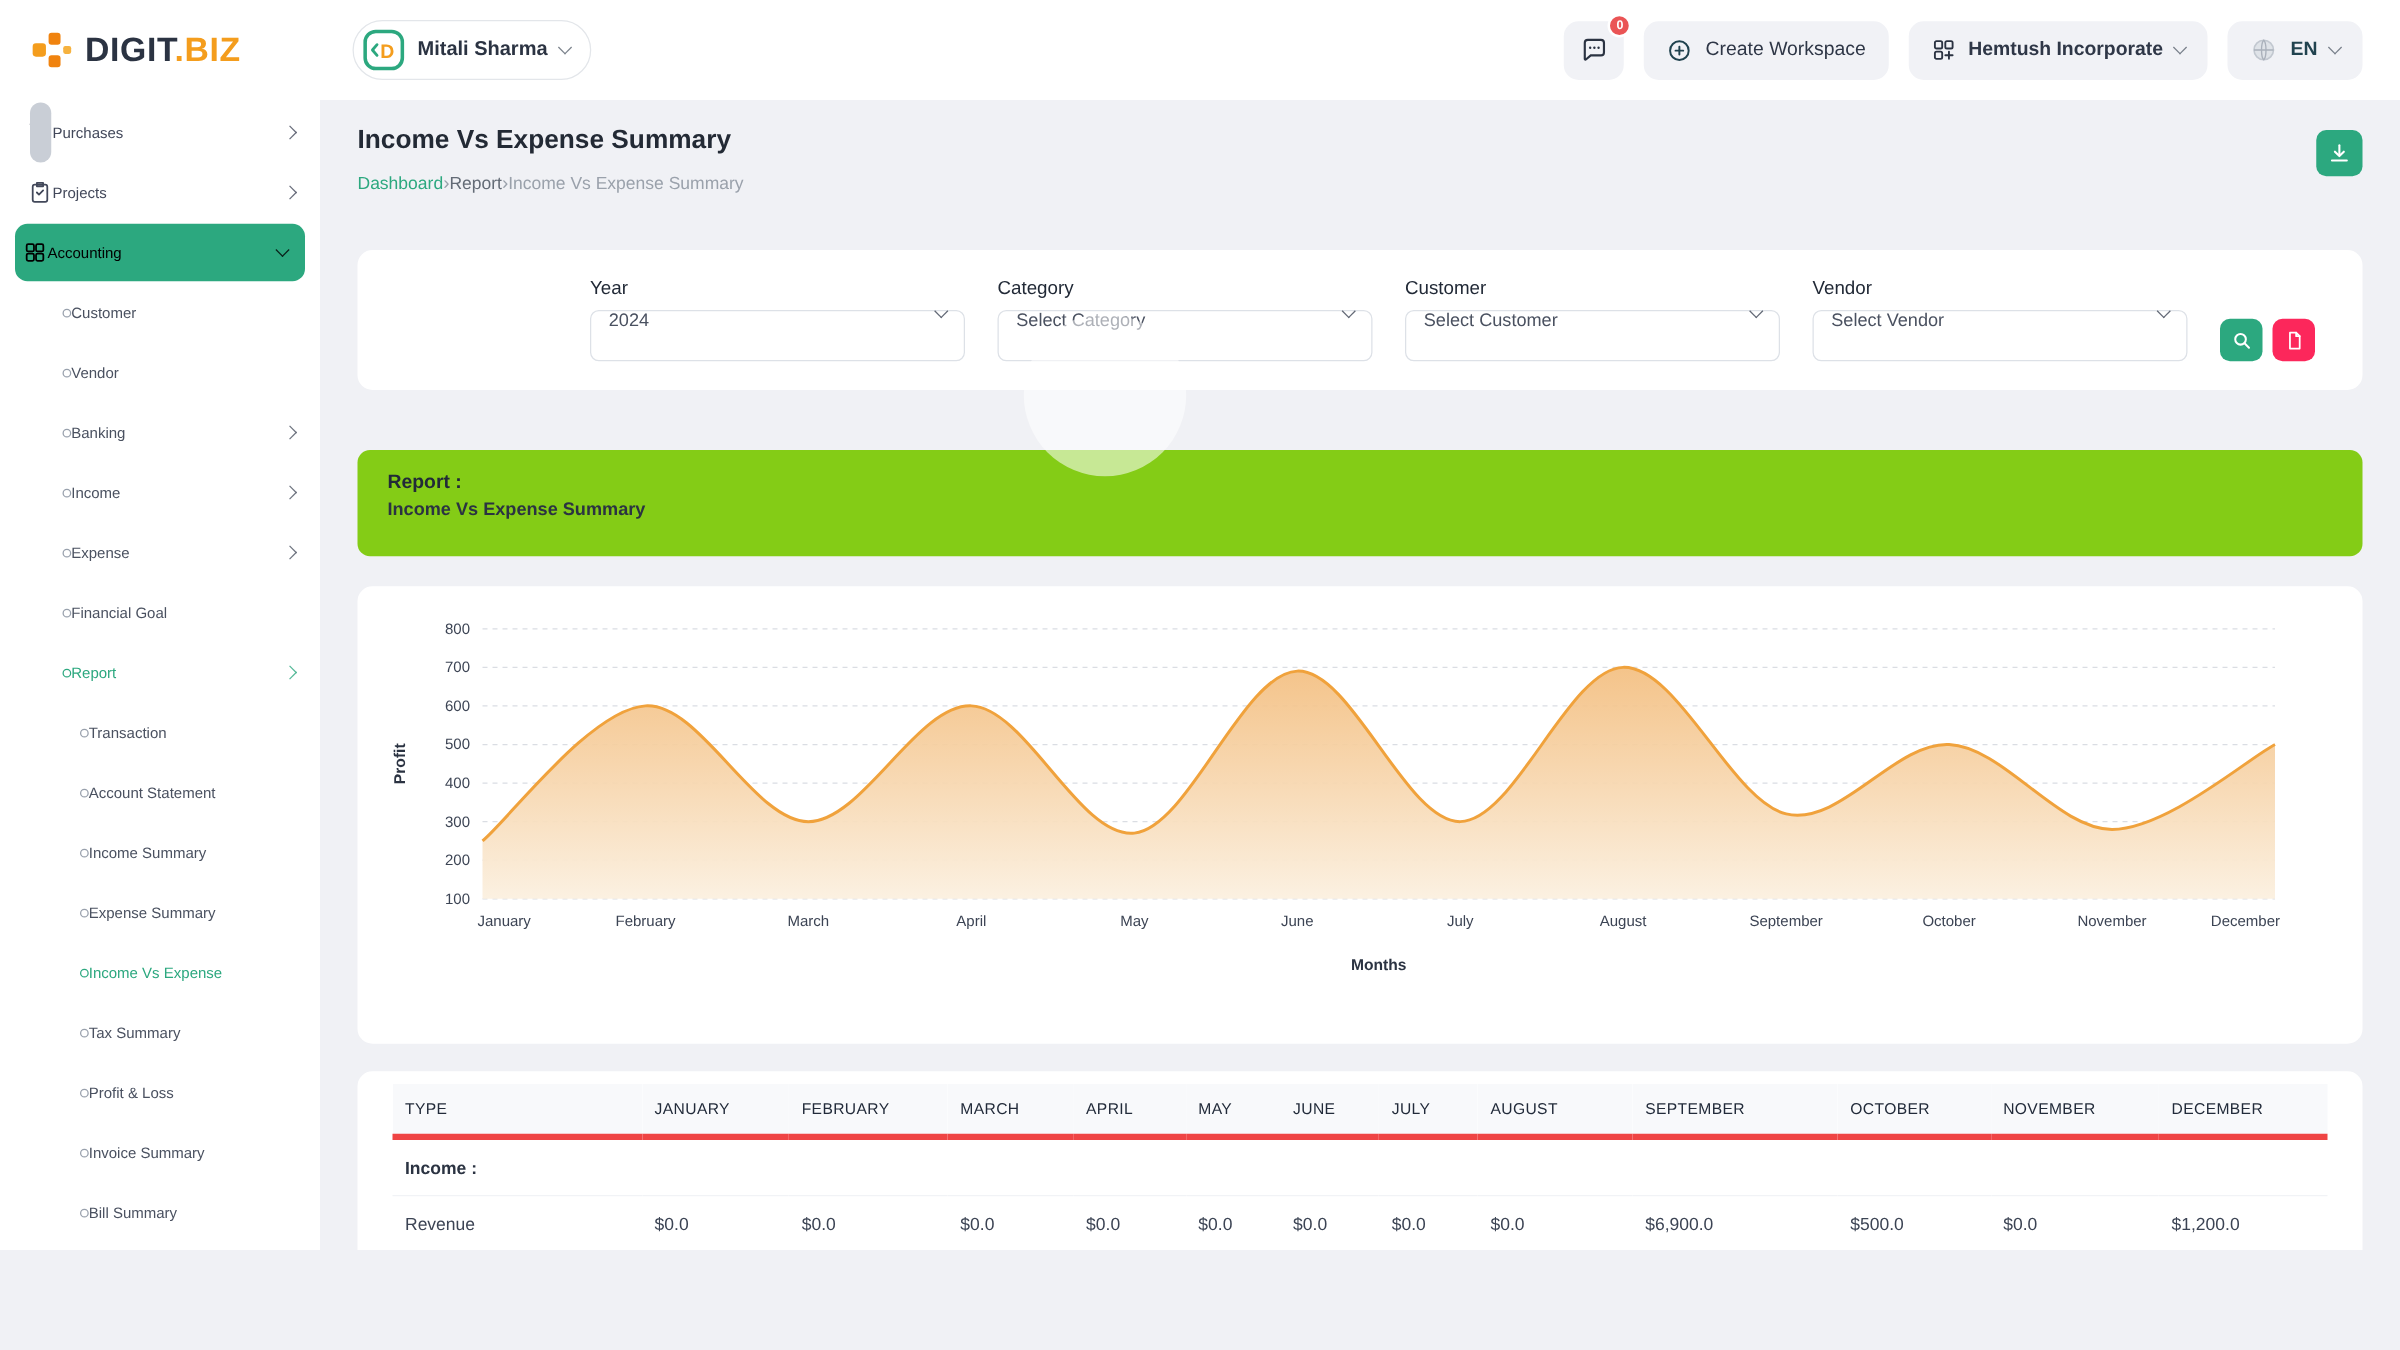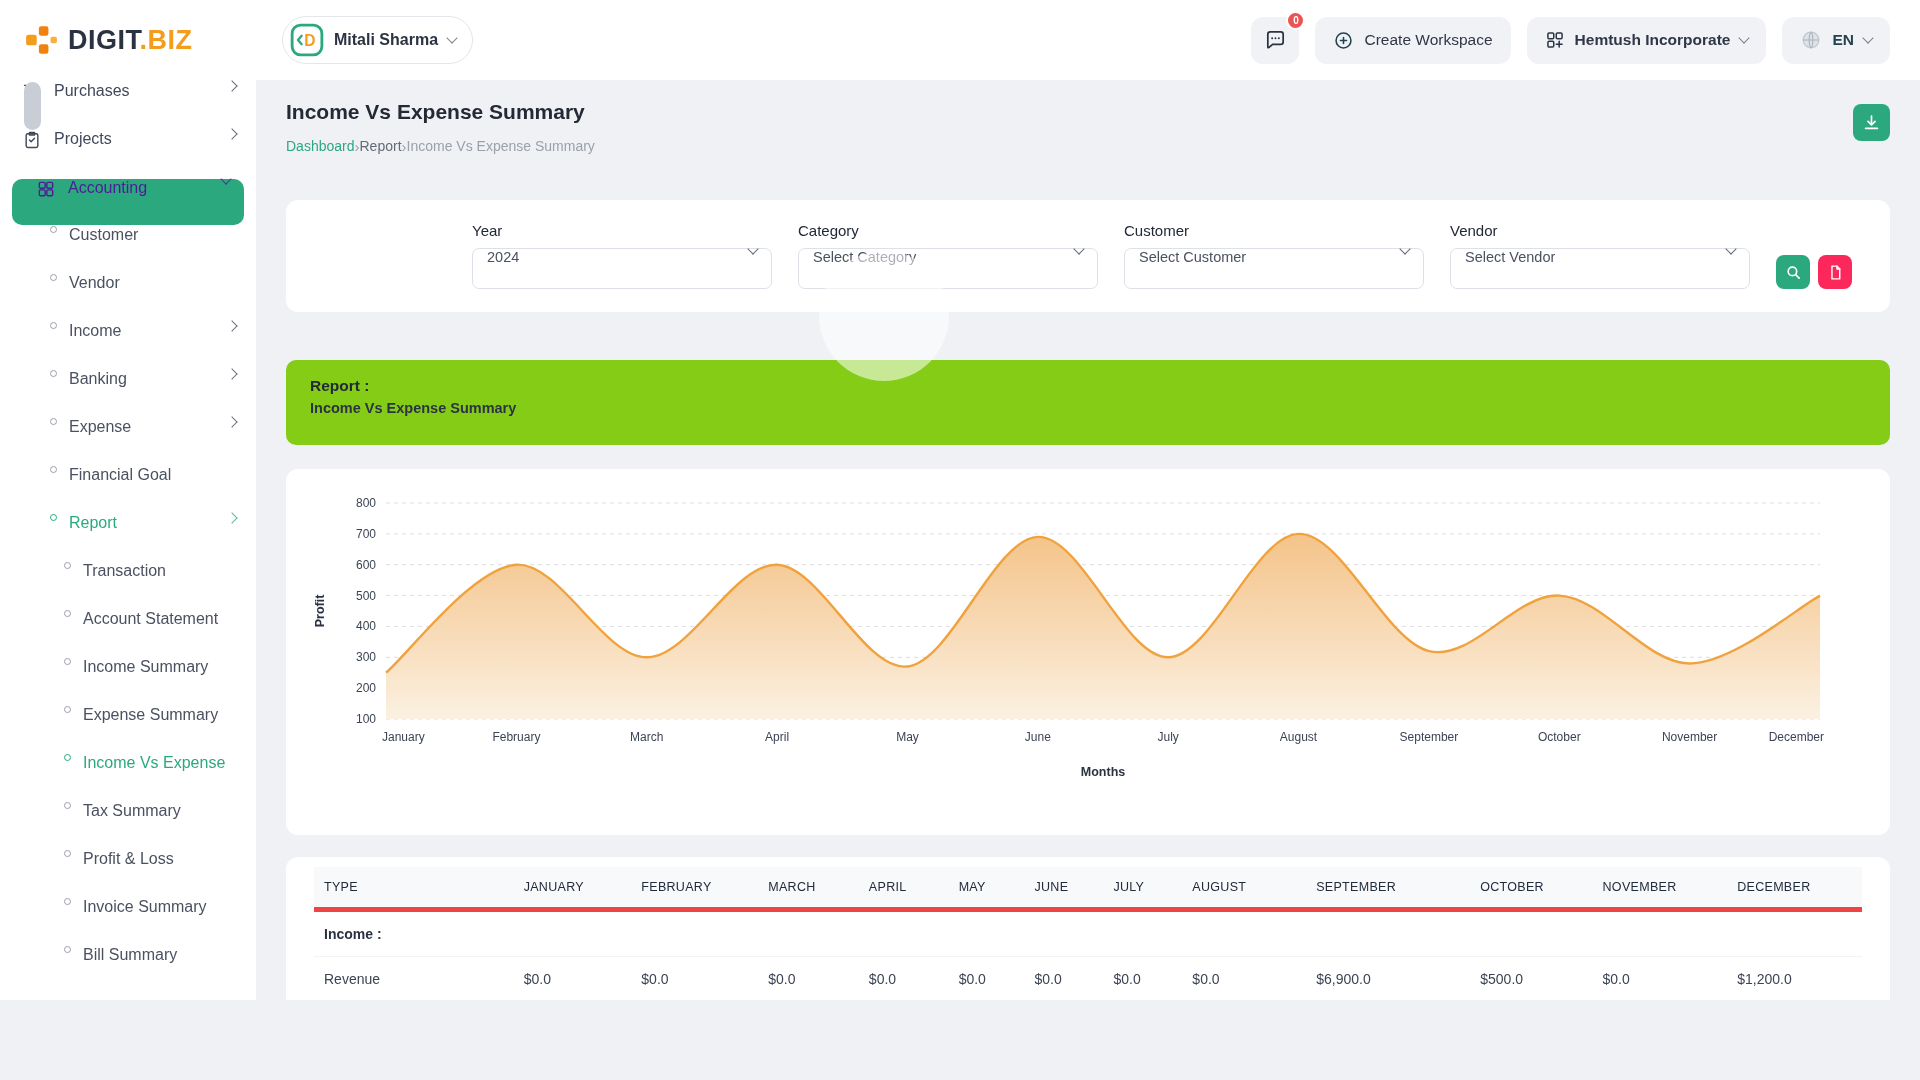--- a/index.html
+++ b/index.html
@@ -26,31 +26,31 @@
   .hbtn .bold{font-weight:700}
   .hbtn .lang{font-weight:700;color:#21434f}
   .chev{width:8px;height:8px;border-right:1.8px solid currentColor;border-bottom:1.8px solid currentColor;
         transform:rotate(45deg);margin-top:-4px;flex:none;opacity:.8}
   .chev.right{transform:rotate(-45deg);margin-top:0}
   .chev.gray{color:#5b6470}
 
   
   aside{background:#fff;position:relative;overflow:hidden;padding-top:2px}
   .sb-thumb{position:absolute;left:24px;top:2px;width:17px;height:48px;background:#c9ced6;border-radius:9px;cursor:grab}
-  .sb-item{display:flex;align-items:flex-start;gap:12px;height:48px;padding:0 20px 0 50px;font-size:16px;
+  .sb-item{display:flex;align-items:center;height:48px;padding:0 20px 0 50px;font-size:12px;
            color:#42485a;cursor:pointer;white-space:nowrap}
   .sb-item.lvl1{padding-left:50px}
   .sb-item.lvl2{padding-left:50px;color:#4a5160}
   .sb-item.lvl3{padding-left:64px;color:#4a5160}
   .sb-item .sb-ic{width:20px;height:20px;flex:none;display:flex;margin-left:-28px}
   .sb-item .sb-ic svg{width:20px;height:20px}
   .sb-item .dot{width:7px;height:7px;border:1.5px solid #98a0ac;border-radius:50%;flex:none}
   .sb-item .lab{flex:1}
-  .sb-item.pill{background:#2ca87f;color:#4c1d95;border-radius:10px;margin:1px 12px;height:46px;
-                padding-left:52px;padding-right:14px}
+  .sb-item.pill{background:#2ca87f;color:#000000;border-radius:10px;margin:1px 12px;height:46px;
+                padding-left:34px;padding-right:14px}
   .sb-item.txt{color:#2ca87f}
   .sb-item.txt .dot{border-color:#2ca87f}
 
   
   main{position:relative;overflow:hidden;padding:20px 30px 0;background:#f0f1f5}
   .page-head{display:flex;align-items:flex-start;justify-content:space-between}
   h1{margin:0 0 12px;font-size:21px;font-weight:700;color:#232a35}
   .breadcrumb{display:flex;align-items:center;gap:0;font-size:14px;height:20px}
   .bc-item{color:#636b76}
   .bc-item.link{color:#2ca87f;cursor:pointer}
@@ -212,26 +212,26 @@
         <div class="sb-item lvl2">
           <span class="dot"></span>
           <span class="lab">Customer</span>
         </div>
         <div class="sb-item lvl2">
           <span class="dot"></span>
           <span class="lab">Vendor</span>
         </div>
         <div class="sb-item lvl2">
           <span class="dot"></span>
+          <span class="lab">Banking</span>
+          <span class="chev right"></span>
+        </div>
+        <div class="sb-item lvl2">
+          <span class="dot"></span>
           <span class="lab">Income</span>
-          <span class="chev right"></span>
-        </div>
-        <div class="sb-item lvl2">
-          <span class="dot"></span>
-          <span class="lab">Banking</span>
           <span class="chev right"></span>
         </div>
         <div class="sb-item lvl2">
           <span class="dot"></span>
           <span class="lab">Expense</span>
           <span class="chev right"></span>
         </div>
         <div class="sb-item lvl2">
           <span class="dot"></span>
           <span class="lab">Financial Goal</span>

